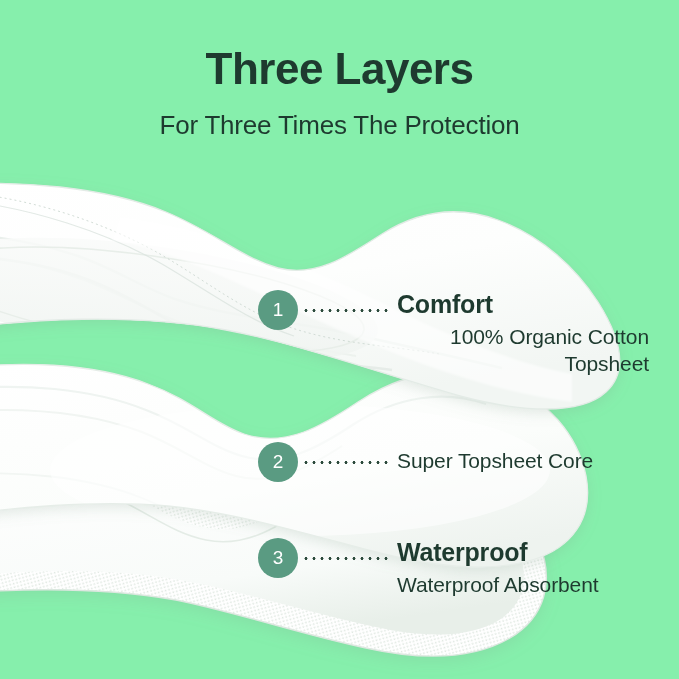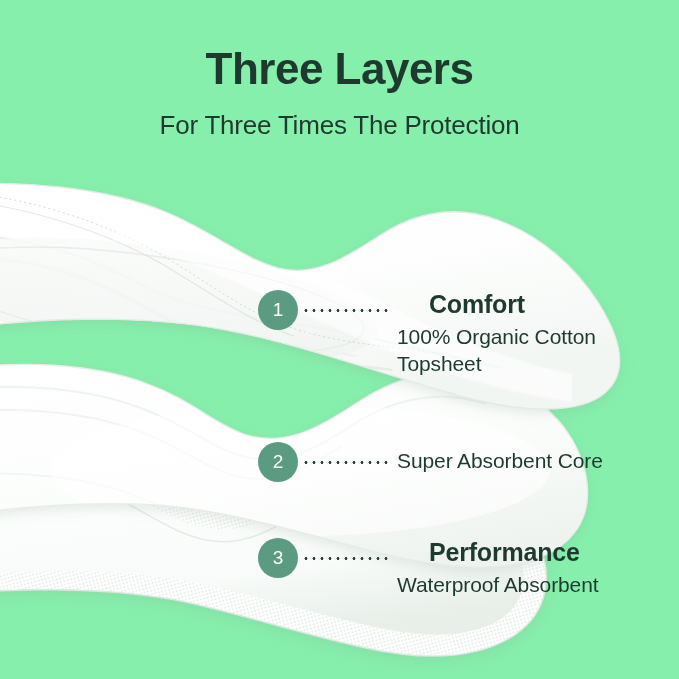--- a/index.html
+++ b/index.html
@@ -82,30 +82,30 @@
     margin-left:9px;
     padding-top:0px;
   }
   .co-heading{
     font-size:25px;
     font-weight:700;
     color:#1e3a2f;
     line-height:1.12;
     letter-spacing:-0.2px;
     white-space:nowrap;
-    margin-left:32px;
   }
   .co-desc{
     font-size:21px;
     font-weight:400;
     color:#1e3a2f;
     line-height:1.28;
     margin-top:6px;
     max-width:252px;
     letter-spacing:-0.1px;
+    text-align:right;
   }
 
   #callout-1{ left:258px; top:290px; }
   #callout-2{ left:258px; top:442px; }
   #callout-3{ left:258px; top:538px; }
 </style>
 </head>
 <body>
 
 <div id="canvas">
@@ -268,28 +268,28 @@
       <div class="co-desc">100% Organic Cotton Topsheet</div>
     </div>
   </div>
 
   <div class="callout" id="callout-2">
     <div class="badge">2</div>
     <div class="leader">
       <div class="leader-line"></div>
     </div>
     <div class="co-text">
-      <div class="co-desc">Super Absorbent Core</div>
+      <div class="co-desc">Super Topsheet Core</div>
     </div>
   </div>
 
   <div class="callout" id="callout-3">
     <div class="badge">3</div>
     <div class="leader">
       <div class="leader-line"></div>
     </div>
     <div class="co-text">
-      <div class="co-heading">Performance</div>
+      <div class="co-heading">Waterproof</div>
       <div class="co-desc">Waterproof Absorbent</div>
     </div>
   </div>
 
 </div>
 
 </body></html>

